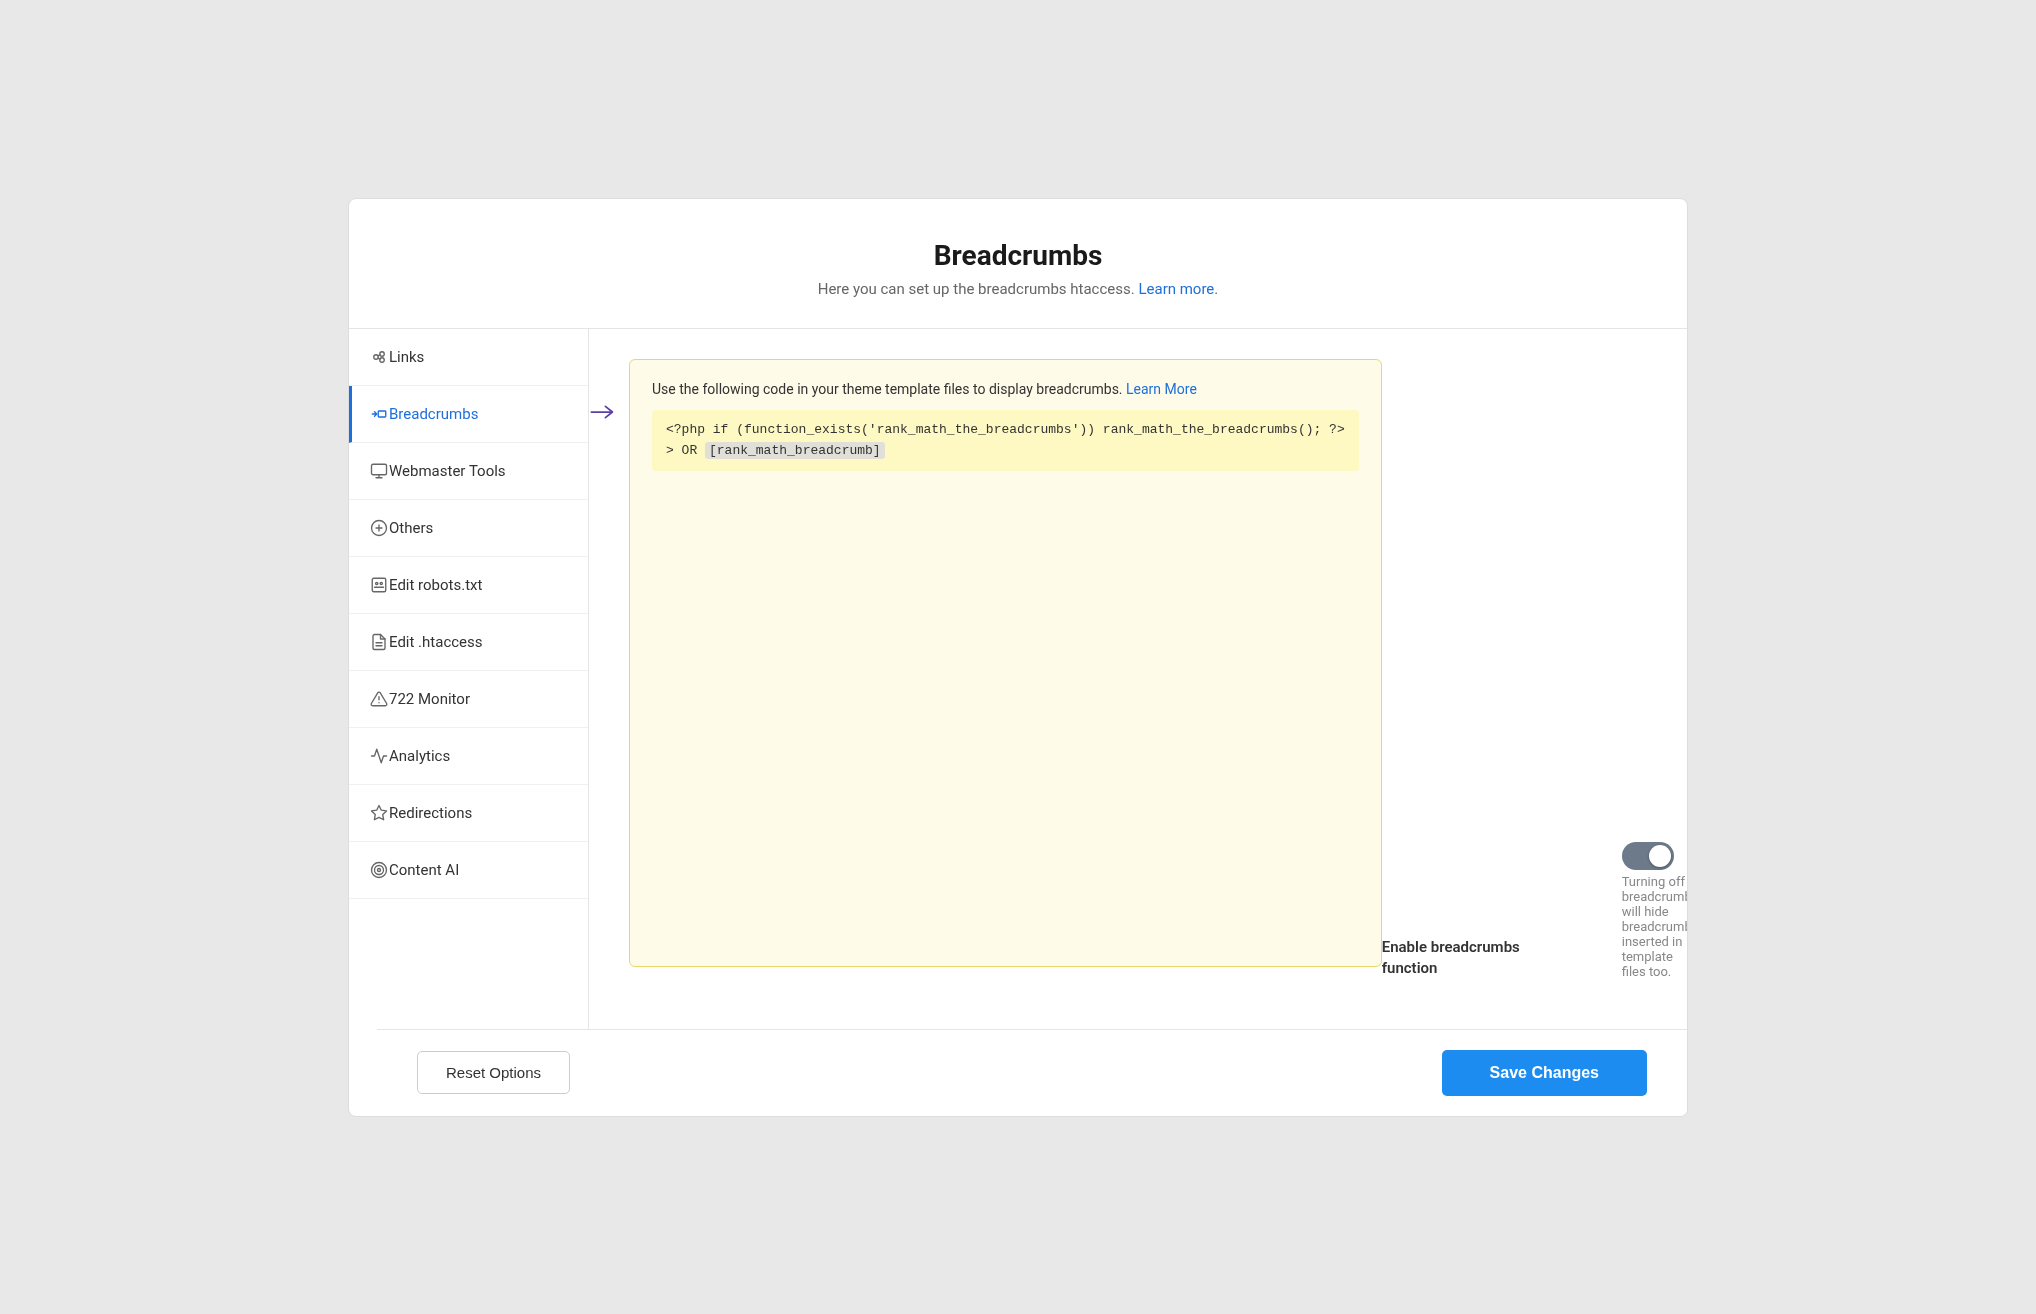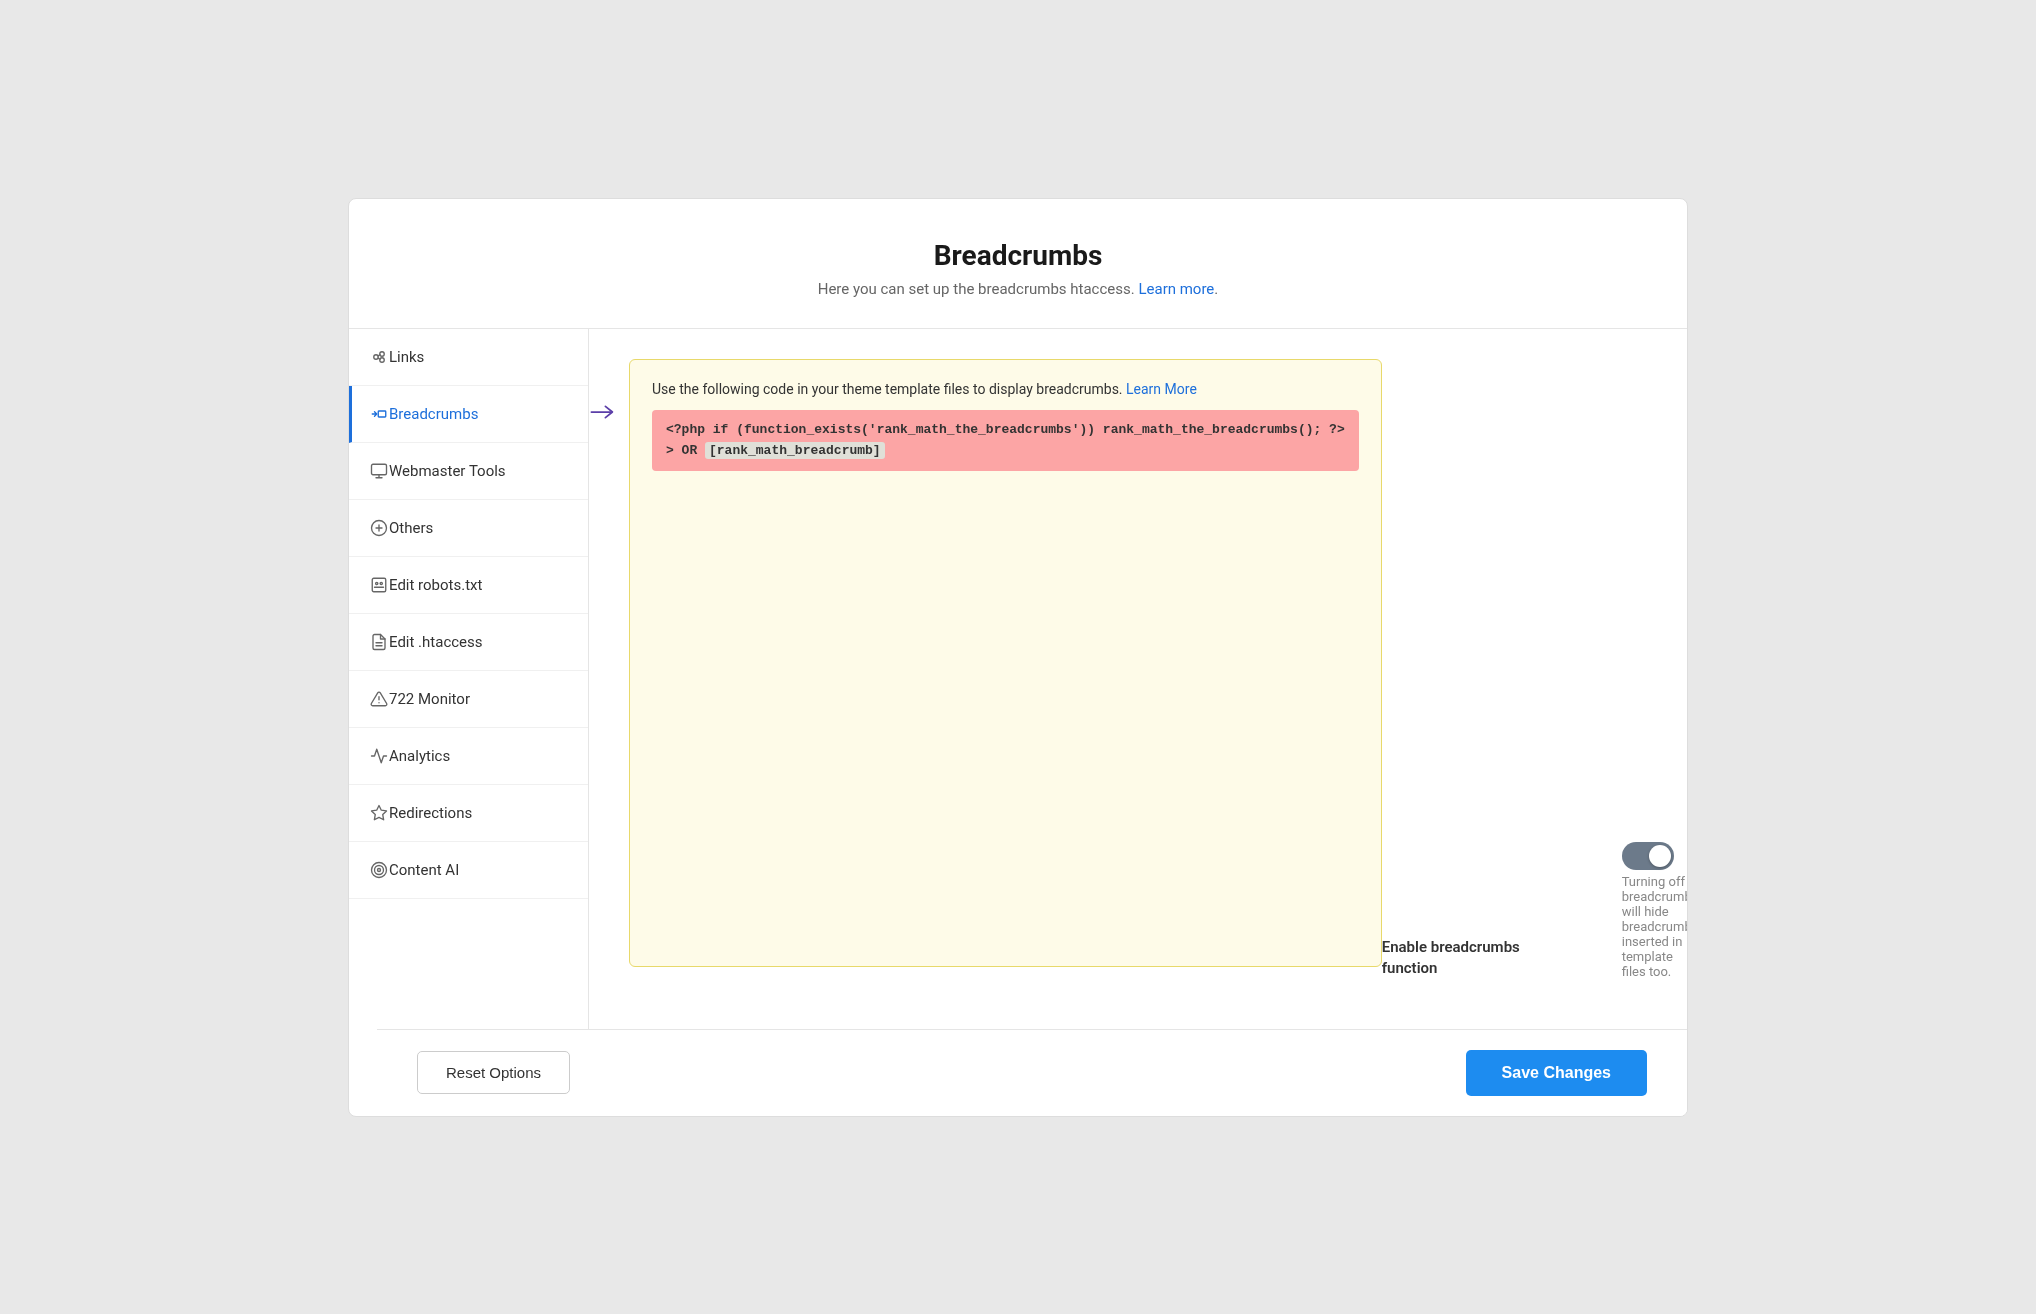--- a/index.html
+++ b/index.html
@@ -112,29 +112,28 @@
       margin-bottom: 32px;
       font-size: 14px;
       color: #333;
       line-height: 1.6;
     }
     .info-box a {
       color: #1d6fdb;
       text-decoration: none;
     }
     .info-box .code-block {
-      background: #fca5a5;
+      background: #fef9c3;
       border-radius: 4px;
       padding: 10px 14px;
       margin-top: 10px;
       font-family: 'Courier New', Courier, monospace;
       font-size: 13px;
       color: #333;
       white-space: pre;
-      font-weight: bold;
     }
     .info-box .code-highlight {
       background: #e0e0d8;
       border-radius: 3px;
       padding: 1px 4px;
     }
 
     
     .setting-row {
       display: flex;
@@ -210,21 +209,21 @@
       font-size: 15px;
       background: #fff;
       border: 1.5px solid #ccc;
       border-radius: 5px;
       cursor: pointer;
       color: #333;
       font-weight: 400;
       transition: background 0.15s;
     }
     .btn-save {
-      padding: 14px 36px;
+      padding: 14px 48px;
       font-size: 16px;
       background: #1d8cf0;
       border: none;
       border-radius: 5px;
       cursor: pointer;
       color: #fff;
       font-weight: 600;
       transition: background 0.15s;
       text-align: right;
     }

